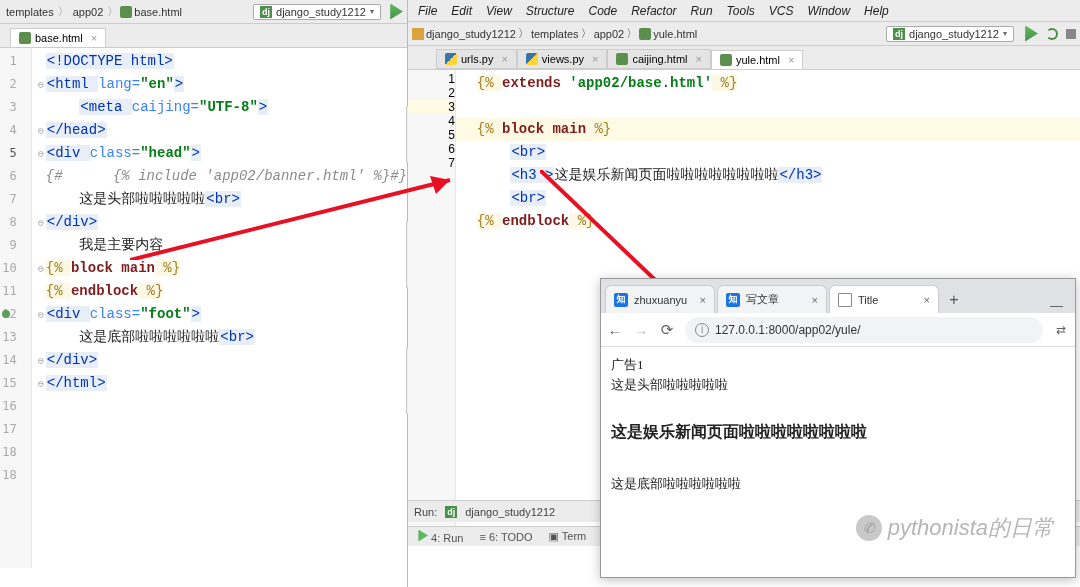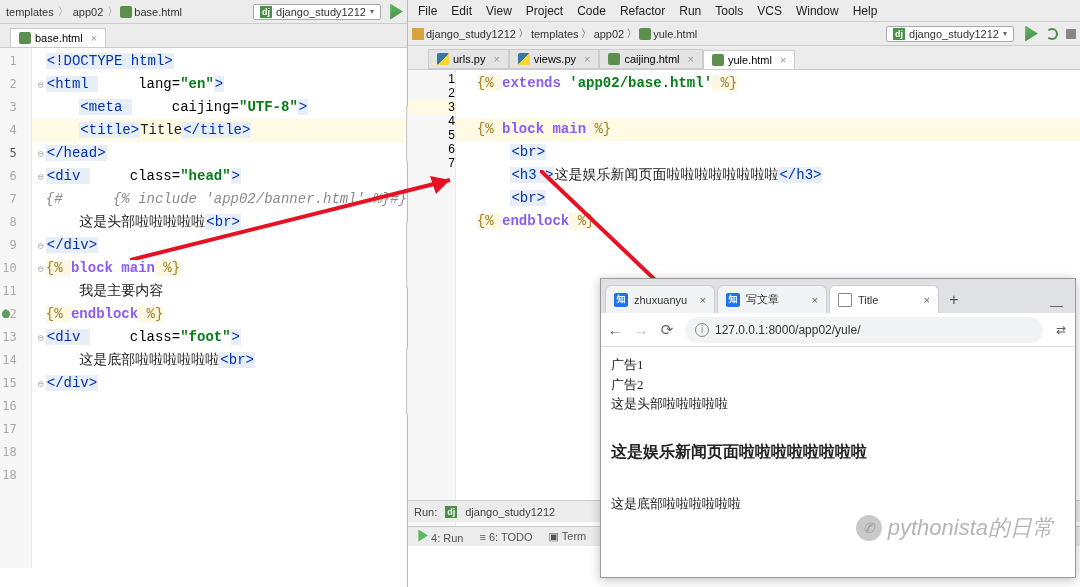--- a/index.html
+++ b/index.html
@@ -23,42 +23,42 @@
 .gutter .ln { height: 23px; line-height: 23px; font-size: 12px; color: #aaa; padding-right: 14px; font-family: Consolas, monospace; position: relative; }
 .gutter .ln.cur { color: #555; }
 .gutter .ln.bp::after { content: ""; position: absolute; left: 2px; top: 7px; width: 8px; height: 8px; background: #5a9e5a; border-radius: 50%; }
 .code-lines { flex: 1; padding-top: 2px; }
 .cl { height: 23px; line-height: 23px; font-family: Consolas, "Courier New", monospace; font-size: 14px; white-space: pre; padding-left: 4px; }
 .cl.hl { background: #fffae3; }
 .fold { display: inline-block; width: 10px; color: #aaa; font-size: 10px; text-align: center; }
 
 
 .tag { color: #0033b3; background: #e8eef7; padding: 0 1px;}
-.attr { color: #000000; margin-left: 40px; }
+.attr { color: #3b82f6; }
 .val  { color: #067d17; font-weight: bold; }
 .txt  { color: #222; }
 .dtag { color: #a08020; background: #fdf8e4; }
 .cmnt { color: #8a8a8a; font-style: italic; }
-.kw   { color: #8b5cf6; font-weight: bold; }
+.kw   { color: #7f1d1d; font-weight: bold; }
 
 .bottom-crumb { position: absolute; bottom: 0; left: 0; width: 100%; height: 20px; background: #ececec; border-top: 1px solid #ccc; font-size: 11px; color: #555; padding: 2px 8px; }
 
 
 .ide-right { position: absolute; left: 408px; top: 0; width: 672px; height: 587px; background: #fff; }
 .title-r { height: 18px; background: #f3f3f3; font-size: 10px; color: #666; padding: 1px 6px; border-bottom: 1px solid #ddd; overflow: hidden;}
-.menubar { height: 22px; background: #ececec; display: flex; align-items: center; gap: 2px; padding: 0 4px; font-size: 12px; color: #222; border-bottom: 1px solid #ccc;}
+.menubar { height: 22px; background: #ececec; display: flex; align-items: center; gap: 2px; padding: 0 4px; font-size: 12px; color: #222; border-bottom: 1px solid #ccc; font-style: italic;}
 .menubar span { padding: 2px 6px; }
 .breadcrumb-r { height: 24px; background: #ececec; border-bottom: 1px solid #ccc; display: flex; align-items: center; padding: 0 4px; font-size: 11px; color: #333; gap: 2px;}
 .breadcrumb-r .dj-run { margin-left: auto; }
 .tool-ic { width: 16px; height: 16px; display: inline-block; }
 .tool-ic.play { background: linear-gradient(#5cb85c,#4a8f4a); clip-path: polygon(20% 0, 100% 50%, 20% 100%);}
 .tool-ic.reload { border: 2px solid #4a8f4a; border-left-color: transparent; border-radius: 50%; width: 12px; height: 12px;}
 .tool-ic.stop { background: #888; width: 10px; height: 10px; }
 
-.file-tab-row-r { height: 24px; background: #ececec; border-bottom: 1px solid #ccc; display: flex; align-items: flex-end; padding-left: 20px; gap: 0;}
+.file-tab-row-r { height: 24px; background: #ececec; border-bottom: 1px solid #ccc; display: flex; align-items: flex-end; padding-left: 28px; gap: 0;}
 .file-tab-row-r .file-tab { border-radius: 0; }
 .file-tab-row-r .file-tab.active { background: #fff; }
 .file-tab-row-r .file-tab:not(.active){ background: #e4e4e4; border-bottom: 1px solid #ccc; }
 .py-ic { width: 12px; height: 12px; background: linear-gradient(135deg,#3776ab 50%,#ffd43b 50%); border-radius: 2px; }
 
 .code-area-r { display: flex; height: 470px; background: #fff; position: relative;}
 .gutter-r { width: 48px; background: #f7f7f7; border-right: 1px solid #e8e8e8; text-align: right; padding-top: 2px; }
 .code-lines-r { flex: 1; padding-top: 2px; }
 .side-tabs { position: absolute; left: -2px; top: 60px; width: 18px; display: flex; flex-direction: column; gap: 60px; }
 .side-tab { writing-mode: vertical-rl; transform: rotate(180deg); font-size: 10px; color: #555; background: #ececec; border: 1px solid #ccc; padding: 6px 1px; }
@@ -138,42 +138,42 @@
         <div class="ln">15</div>
         <div class="ln">16</div>
       <div class="ln">17</div>
         <div class="ln">18</div>
         <div class="ln">18</div>
     </div>
     <div class="code-lines">
       <div class="cl"><span class="fold"> </span><span class="tag">&lt;!DOCTYPE html&gt;</span></div>
       <div class="cl"><span class="fold">⊖</span><span class="tag">&lt;html </span><span class="attr">lang=</span><span class="val">"en"</span><span class="tag">&gt;</span></div>
       <div class="cl"><span class="fold"> </span>    <span class="tag">&lt;meta </span><span class="attr">caijing=</span><span class="val">"UTF-8"</span><span class="tag">&gt;</span></div>
-      <div class="cl hl"><span class="fold"> </span>    <span class="tag">&lt;title&gt;</span><span class="txt">Title</span><span class="tag">&lt;/title&gt;</span></div>
       <div class="cl"><span class="fold">⊖</span><span class="tag">&lt;/head&gt;</span></div>
       <div class="cl"><span class="fold">⊖</span><span class="tag">&lt;div </span><span class="attr">class=</span><span class="val">"head"</span><span class="tag">&gt;</span></div>
       <div class="cl"><span class="fold"> </span><span class="cmnt">{#      {% include 'app02/banner.html' %}#}</span></div>
       <div class="cl"><span class="fold"> </span>    <span class="txt">这是头部啦啦啦啦啦</span><span class="tag">&lt;br&gt;</span></div>
       <div class="cl"><span class="fold">⊖</span><span class="tag">&lt;/div&gt;</span></div>
+      <div class="cl"><span class="fold"> </span>    <span class="txt">我是主要内容</span></div>
       <div class="cl"><span class="fold">⊖</span><span class="dtag">{% </span><span class="kw">block main</span><span class="dtag"> %}</span></div>
-      <div class="cl"><span class="fold"> </span>    <span class="txt">我是主要内容</span></div>
       <div class="cl"><span class="fold"> </span><span class="dtag">{% </span><span class="kw">endblock</span><span class="dtag"> %}</span></div>
       <div class="cl"><span class="fold">⊖</span><span class="tag">&lt;div </span><span class="attr">class=</span><span class="val">"foot"</span><span class="tag">&gt;</span></div>
       <div class="cl"><span class="fold"> </span>    <span class="txt">这是底部啦啦啦啦啦啦</span><span class="tag">&lt;br&gt;</span></div>
       <div class="cl"><span class="fold">⊖</span><span class="tag">&lt;/div&gt;</span></div>
+      <div class="cl"><span class="fold">⊖</span><span class="tag">&lt;/html&gt;</span></div>
     </div>
   </div>
 </div>
 
 <div class="ide-right">
   <div class="menubar">
     <span>File</span>
     <span>Edit</span>
     <span>View</span>
-    <span>Project</span>
+    <span>Structure</span>
     <span>Code</span>
     <span>Refactor</span>
     <span>Run</span>
     <span>Tools</span>
     <span>VCS</span>
     <span>Window</span>
     <span>Help</span>
   </div>
   <div class="breadcrumb-r">
     <span style="width:12px;height:12px;background:#d9a33e;display:inline-block;"></span>
@@ -295,21 +295,20 @@
     <span class="br-nav-ic" style="color:#bbb;">→</span>
     <span class="br-nav-ic">⟳</span>
     <div class="br-url">
       <span class="br-info-ic">i</span>
       <span>127.0.0.1:8000/app02/yule/</span>
     </div>
     <span class="br-nav-ic" style="font-size:12px;">⇄</span>
   </div>
   <div class="br-page">
     <div>广告1</div>
-    <div>广告2</div>
     <div>这是头部啦啦啦啦啦</div>
     <h3>这是娱乐新闻页面啦啦啦啦啦啦啦啦</h3>
     <div>这是底部啦啦啦啦啦啦</div>
   </div>
 </div>
 
 <div class="wm">
   <span class="wx">✆</span>
   <span>pythonista的日常</span>
 </div>

